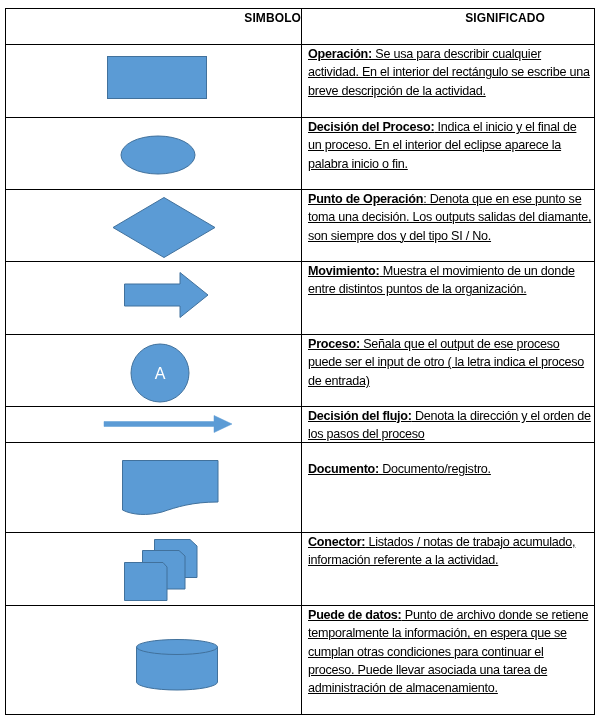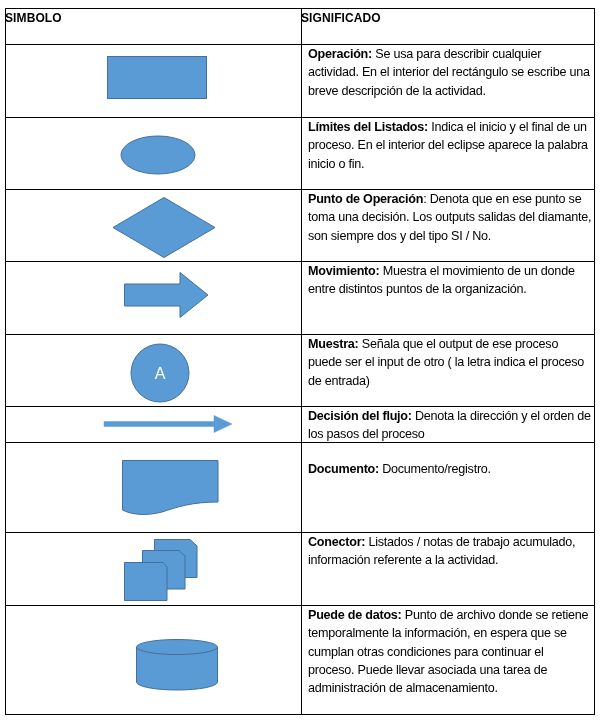--- a/index.html
+++ b/index.html
@@ -2,22 +2,22 @@
 <html><head>
   <meta charset="utf-8">
   <style>
     html, body { margin: 0; padding: 0; background: #ffffff; }
     body { width: 601px; height: 723px; position: relative; overflow: hidden;
            font-family: "Liberation Sans", "DejaVu Sans", sans-serif; color: #000; }
     .tbl { position: absolute; left: 5px; top: 8px; width: 590px; height: 707px;
            border: 1.5px solid #000; box-sizing: border-box; }
     .hline { position: absolute; left: 5px; width: 590px; height: 0; border-top: 1.5px solid #000; }
     .vline { position: absolute; left: 301px; top: 8px; width: 0; height: 707px; border-left: 1.5px solid #000; }
-    .hdr { position: absolute; top: 11px; font-size: 12px; font-weight: bold; text-align: left; letter-spacing: 0.1px; }
-    .desc { position: absolute; left: 308px; width: 285px; font-size: 12.6px; line-height: 18.3px; letter-spacing: -0.25px; }
+    .hdr { position: absolute; top: 11px; font-size: 12px; font-weight: bold; text-align: right; letter-spacing: 0.1px; }
+    .desc { position: absolute; left: 308px; width: 285px; font-size: 12.6px; line-height: 18.3px; letter-spacing: -0.25px; text-decoration: underline; }
     .desc b { font-weight: bold; }
     .sym { position: absolute; }
     svg { display: block; overflow: visible; }
   </style>
 </head>
 <body>
 
 <div class="tbl"></div>
 <div class="vline"></div>
 <div class="hline" style="top:44px"></div>
@@ -41,21 +41,21 @@
 <div class="desc" style="top:45px">
   <b>Operación:</b><span> Se usa  para describir cualquier actividad. En el interior del rectángulo se escribe una breve descripción de la actividad.</span>
 </div>
 
 <div class="sym" style="left:120px;top:135px">
   <svg width="76" height="40">
       <ellipse cx="38" cy="20" rx="37" ry="19" fill="#5B9BD5" stroke="#41719C" stroke-width="1"></ellipse>
     </svg>
 </div>
 <div class="desc" style="top:118px">
-  <b>Límites del Listados:</b><span> Indica el inicio y el final de un proceso.  En el interior del eclipse aparece la palabra inicio o fin.</span>
+  <b>Decisión del Proceso:</b><span> Indica el inicio y el final de un proceso.  En el interior del eclipse aparece la palabra inicio o fin.</span>
 </div>
 
 <div class="sym" style="left:112px;top:197px">
   <svg width="104" height="61">
       <polygon points="52,0.5 103,30.5 52,60.5 1,30.5" fill="#5B9BD5" stroke="#41719C" stroke-width="1"></polygon>
     </svg>
 </div>
 <div class="desc" style="top:190px">
   <b>Punto de Operación</b><span>: Denota que en ese punto se toma una decisión.  Los outputs salidas del diamante, son siempre dos y del tipo SI / No.</span>
 </div>
@@ -69,21 +69,21 @@
   <b>Movimiento:</b><span> Muestra el movimiento de un donde entre distintos puntos de la organización.</span>
 </div>
 
 <div class="sym" style="left:130px;top:343px">
   <svg width="60" height="60">
       <circle cx="30" cy="30" r="29" fill="#5B9BD5" stroke="#41719C" stroke-width="1"></circle>
     <text x="30" y="36" text-anchor="middle" font-family="Liberation Sans, sans-serif" font-size="16" fill="#ffffff">A</text>
   </svg>
 </div>
 <div class="desc" style="top:335px">
-  <b>Muestra:</b><span>  Señala que el output de ese proceso puede ser el input de otro ( la letra indica el proceso de entrada)</span>
+  <b>Proceso:</b><span>  Señala que el output de ese proceso puede ser el input de otro ( la letra indica el proceso de entrada)</span>
 </div>
 
 <div class="sym" style="left:104px;top:415px">
   <svg width="129" height="18">
       <polygon points="0,6.5 110,6.5 110,0.5 128,9 110,17.5 110,11.5 0,11.5" fill="#5B9BD5" stroke="#5B9BD5" stroke-width="0.5"></polygon>
     </svg>
 </div>
 <div class="desc" style="top:407px">
   <b>Decisión del flujo:</b><span>  Denota la dirección y el orden de los pasos del proceso</span>
 </div>

